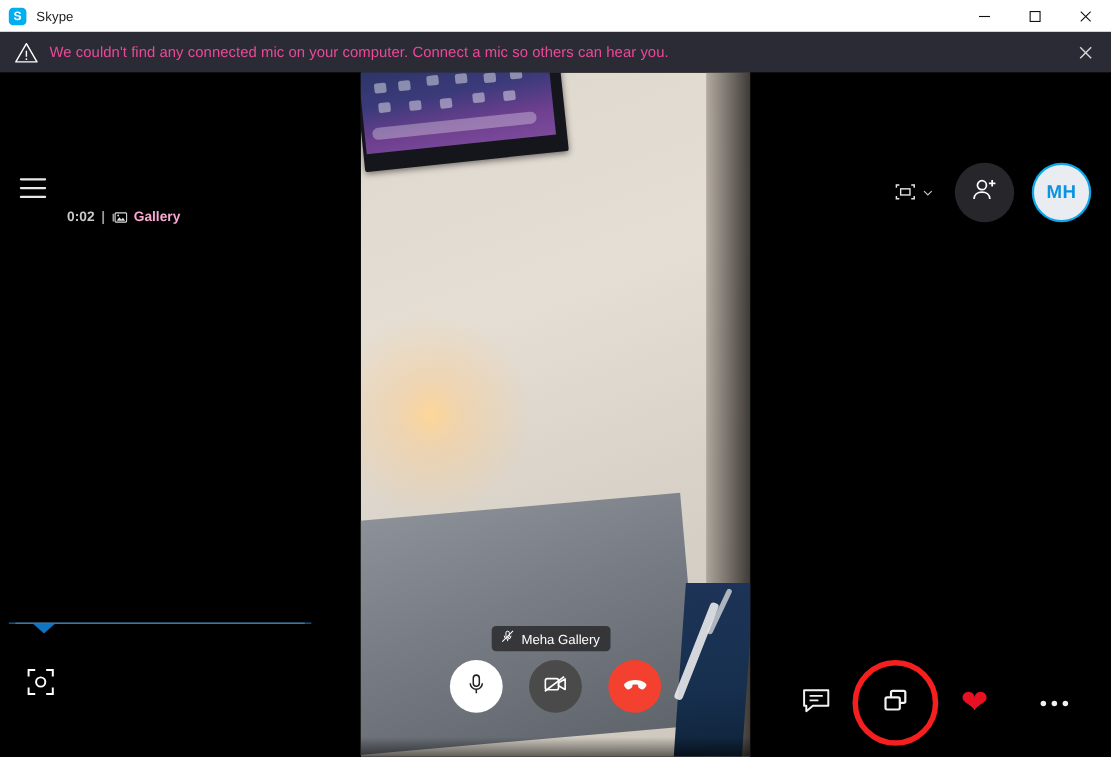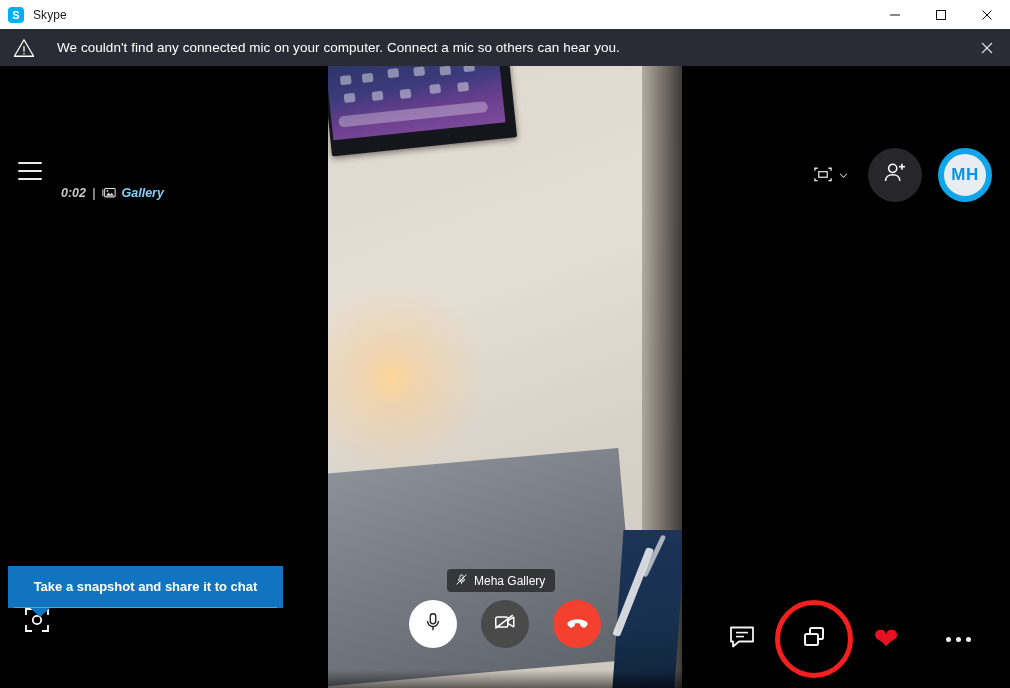--- a/index.html
+++ b/index.html
@@ -30,21 +30,21 @@
   }
   .winbtn svg{ display:block; }
 
   
   .notif{
     position:absolute; top:29px; left:0; width:1010px; height:37px;
     background:#2b2b35; display:flex; align-items:center;
   }
   .notif-warn{ margin-left:13px; width:22px; height:22px; flex:none; }
   .notif-text{
-    margin-left:22px; color:#ffffff; font-size:13.5px; letter-spacing:.05px; white-space:nowrap;
+    margin-left:10px; color:#ec4899; font-size:13.5px; letter-spacing:.05px; white-space:nowrap;
   }
   .notif-close{
     position:absolute; right:8px; top:4px; width:30px; height:30px;
     display:flex; align-items:center; justify-content:center;
   }
 
   
   .stage{ position:absolute; top:66px; left:0; width:1010px; height:622px; background:#000; }
 
   
@@ -128,34 +128,34 @@
   .hamburger{ position:absolute; left:18px; top:95px; width:24px; height:20px; }
   .hamburger span{
     position:absolute; left:0; width:24px; height:2px; background:#e8e8e8; border-radius:1px;
   }
   .hamburger span:nth-child(1){ top:1px; }
   .hamburger span:nth-child(2){ top:9px; }
   .hamburger span:nth-child(3){ top:17px; }
 
   .callmeta{
     position:absolute; left:61px; top:120px; height:18px;
-    display:flex; align-items:flex-start; color:#c9c9c9; font-size:12.5px; font-weight:bold;font-style:italic;
+    display:flex; align-items:flex-end; color:#c9c9c9; font-size:12.5px; font-weight:bold;
   }
   .callmeta .sep{ margin:0 6px; color:#9a9a9a; font-weight:bold; }
-  .callmeta .gl-label{ margin-left:6px; color:#7dd3fc; }
+  .callmeta .gl-label{ margin-left:6px; color:#f9a8d4; }
 
   .tr-controls{ position:absolute; right:18px; top:82px; display:flex; align-items:center; gap:16px; }
   .layout-btn{ display:flex; align-items:center; gap:6px; padding:4px; }
   .round-btn{
     width:54px; height:54px; border-radius:50%; background:#26262b;
     display:flex; align-items:center; justify-content:center; flex:none;
   }
   .avatar{
     width:54px; height:54px; border-radius:50%; background:#e9edf2;
-    border:6px solid #0ea5e9; display:flex; align-items:center; justify-content:center;
+    border:2px solid #0ea5e9; display:flex; align-items:center; justify-content:center;
     color:#0b93e0; font-size:17px; font-weight:bold; letter-spacing:.5px; flex:none;
   }
 
   
   .tooltip{
     position:absolute; left:8px; top:500px; width:275px;
     background:#1174c0; z-index:9;
   }
   .tooltip .tt-body{
     padding:13px 12px 12px; color:#fff; font-size:13px; font-weight:bold;
@@ -347,21 +347,20 @@
             <path d="M3.8 22.5c0-4.2 3.4-6.6 7.7-6.6s7.7 2.4 7.7 6.6" fill="none" stroke="#ffffff" stroke-width="1.7"></path>
             <line x1="21.5" y1="4" x2="21.5" y2="10.4" stroke="#ffffff" stroke-width="1.7"></line>
             <line x1="18.3" y1="7.2" x2="24.7" y2="7.2" stroke="#ffffff" stroke-width="1.7"></line>
           </svg>
         </span>
       </div>
       <div class="avatar">MH</div>
     </div>
 
     <div class="tooltip">
-      <div class="tt-body">Take a snapshot and share it to chat</div>
       <div class="tt-divider"></div>
       <div class="tt-arrow"></div>
     </div>
 
     <div class="snapshot-btn">
       <span>
         <svg width="26" height="26" viewBox="0 0 26 26">
           <path d="M2 8V2h6" fill="none" stroke="#ffffff" stroke-width="1.8"></path>
           <path d="M18 2h6v6" fill="none" stroke="#ffffff" stroke-width="1.8"></path>
           <path d="M24 18v6h-6" fill="none" stroke="#ffffff" stroke-width="1.8"></path>

